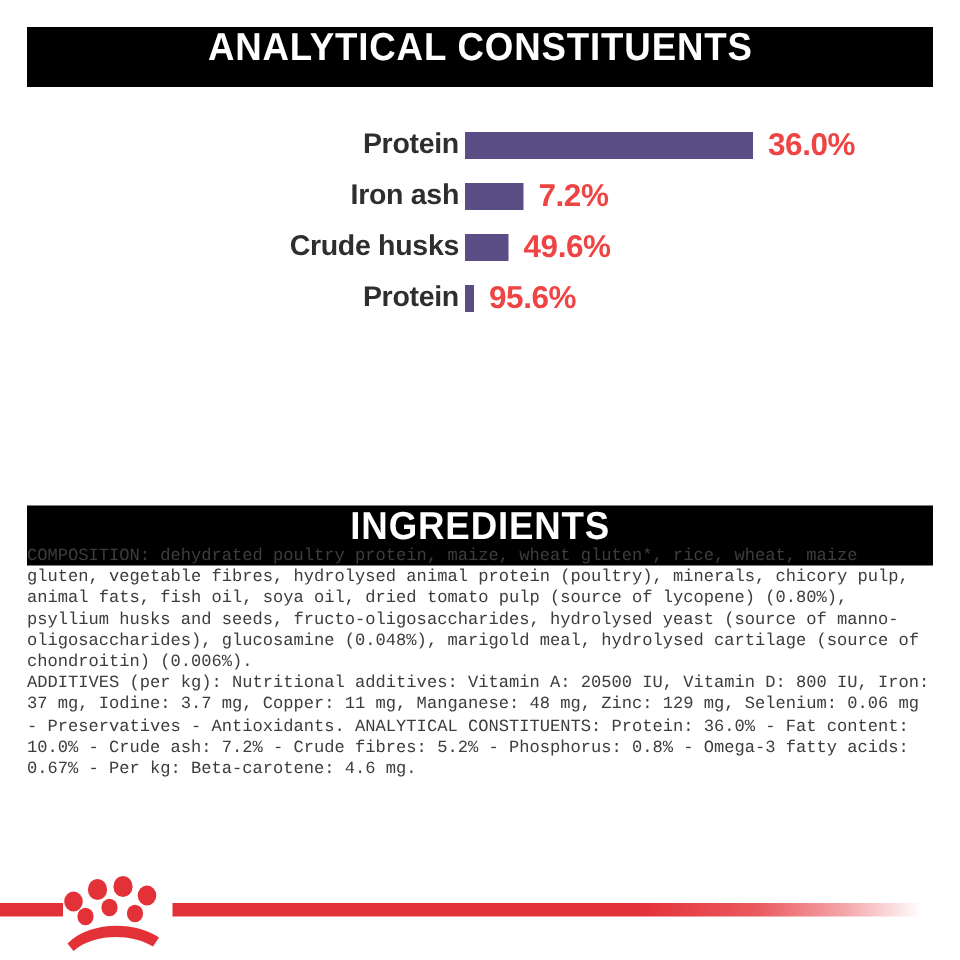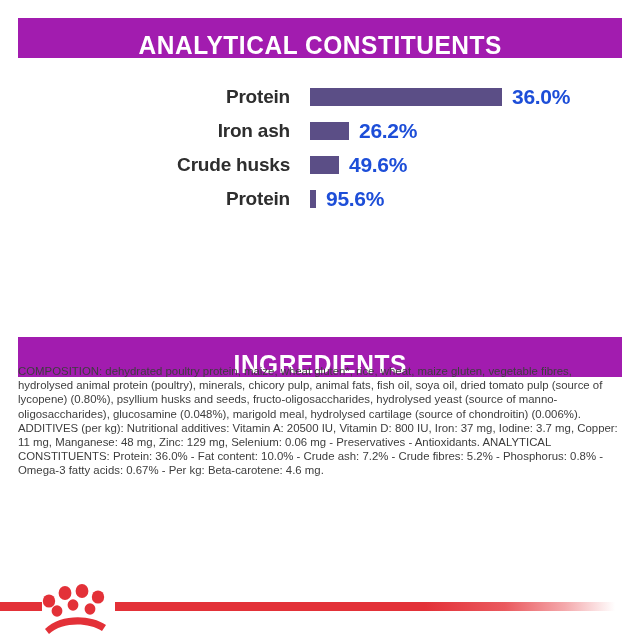--- a/index.html
+++ b/index.html
@@ -21,23 +21,23 @@
     width: 640px;
     height: 640px;
   }
 
   
   .section-bar {
     position: absolute;
     left: 18px;
     width: 604px;
     height: 40px;
-    background: #a21caf;
+    background: #000000;
     display: flex;
-    align-items: flex-end;
+    align-items: flex-start;
     justify-content: center;
   }
   .section-bar .section-title {
     color: #ffffff;
     font-family: "Liberation Sans", sans-serif;
     font-size: 26px;
     font-weight: bold;
     letter-spacing: 0.6px;
     line-height: 1;
     white-space: nowrap;
@@ -56,21 +56,21 @@
   }
   .chart-row {
     display: flex;
     align-items: center;
     height: 34px;
     width: 640px;
   }
   .row-label {
     width: 310px;
     text-align: right;
-    padding-right: 20px;
+    padding-right: 4px;
     font-family: "Liberation Sans", sans-serif;
     font-size: 19px;
     font-weight: bold;
     color: #2e2e2e;
     white-space: nowrap;
     letter-spacing: -0.2px;
   }
   .bar-wrap {
     flex: 1;
     display: flex;
@@ -79,33 +79,33 @@
   }
   .bar {
     height: 18px;
     background: #5b4e86;
     flex-shrink: 0;
   }
   .row-value {
     font-family: "Liberation Sans", sans-serif;
     font-size: 21px;
     font-weight: bold;
-    color: #1d4ed8;
+    color: #ef4444;
     margin-left: 10px;
     white-space: nowrap;
     letter-spacing: -0.3px;
   }
 
   
   .ingredients-body {
     position: absolute;
     left: 18px;
     top: 364px;
     width: 608px;
-    font-family: Liberation Sans, sans-serif;
+    font-family: Liberation Mono, monospace;
     font-size: 11.4px;
     line-height: 14.2px;
     color: #3d3d3d;
     text-align: left;
   }
   .ingredients-body p {
     margin: 0;
   }
 
   
@@ -159,21 +159,21 @@
         <div class="bar" style="width:192px"></div>
         <div class="row-value">36.0%</div>
       </div>
     </div>
 
 
     <div class="chart-row">
       <div class="row-label">Iron ash</div>
       <div class="bar-wrap">
         <div class="bar" style="width:39px"></div>
-        <div class="row-value">26.2%</div>
+        <div class="row-value">7.2%</div>
       </div>
     </div>
 
     <div class="chart-row">
       <div class="row-label">Crude husks</div>
       <div class="bar-wrap">
         <div class="bar" style="width:29px"></div>
         <div class="row-value">49.6%</div>
       </div>
     </div>

